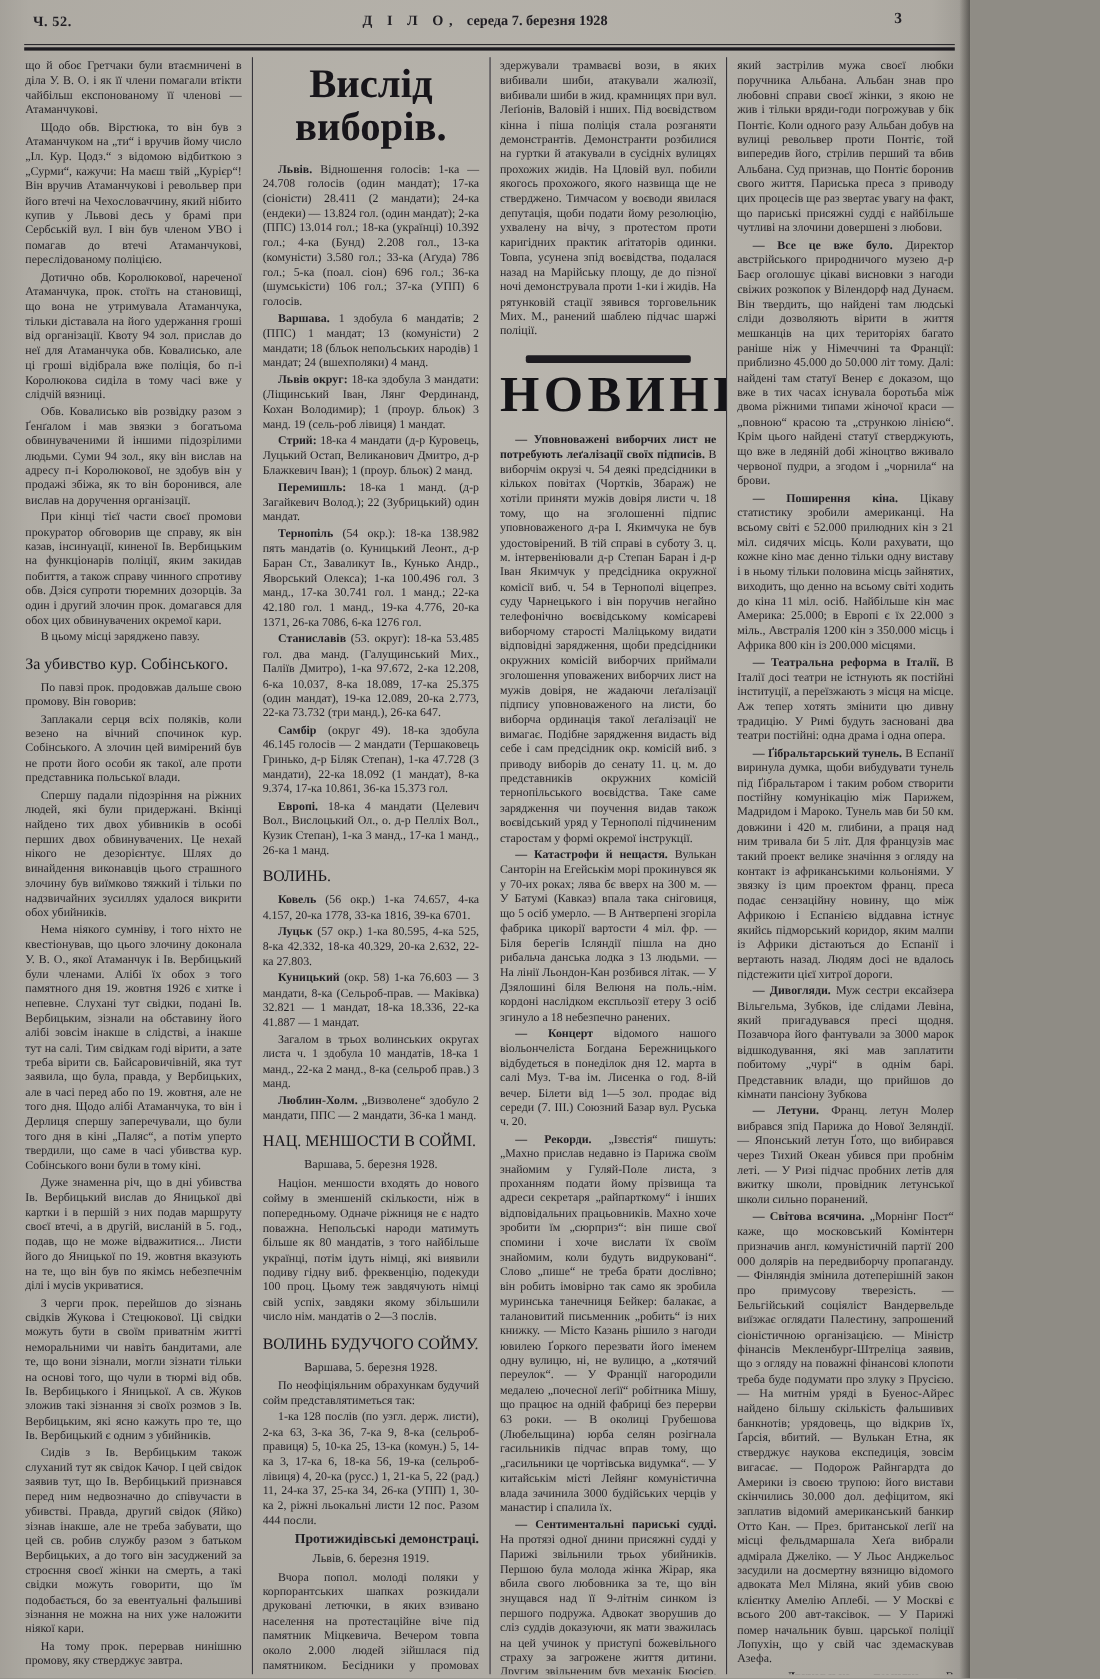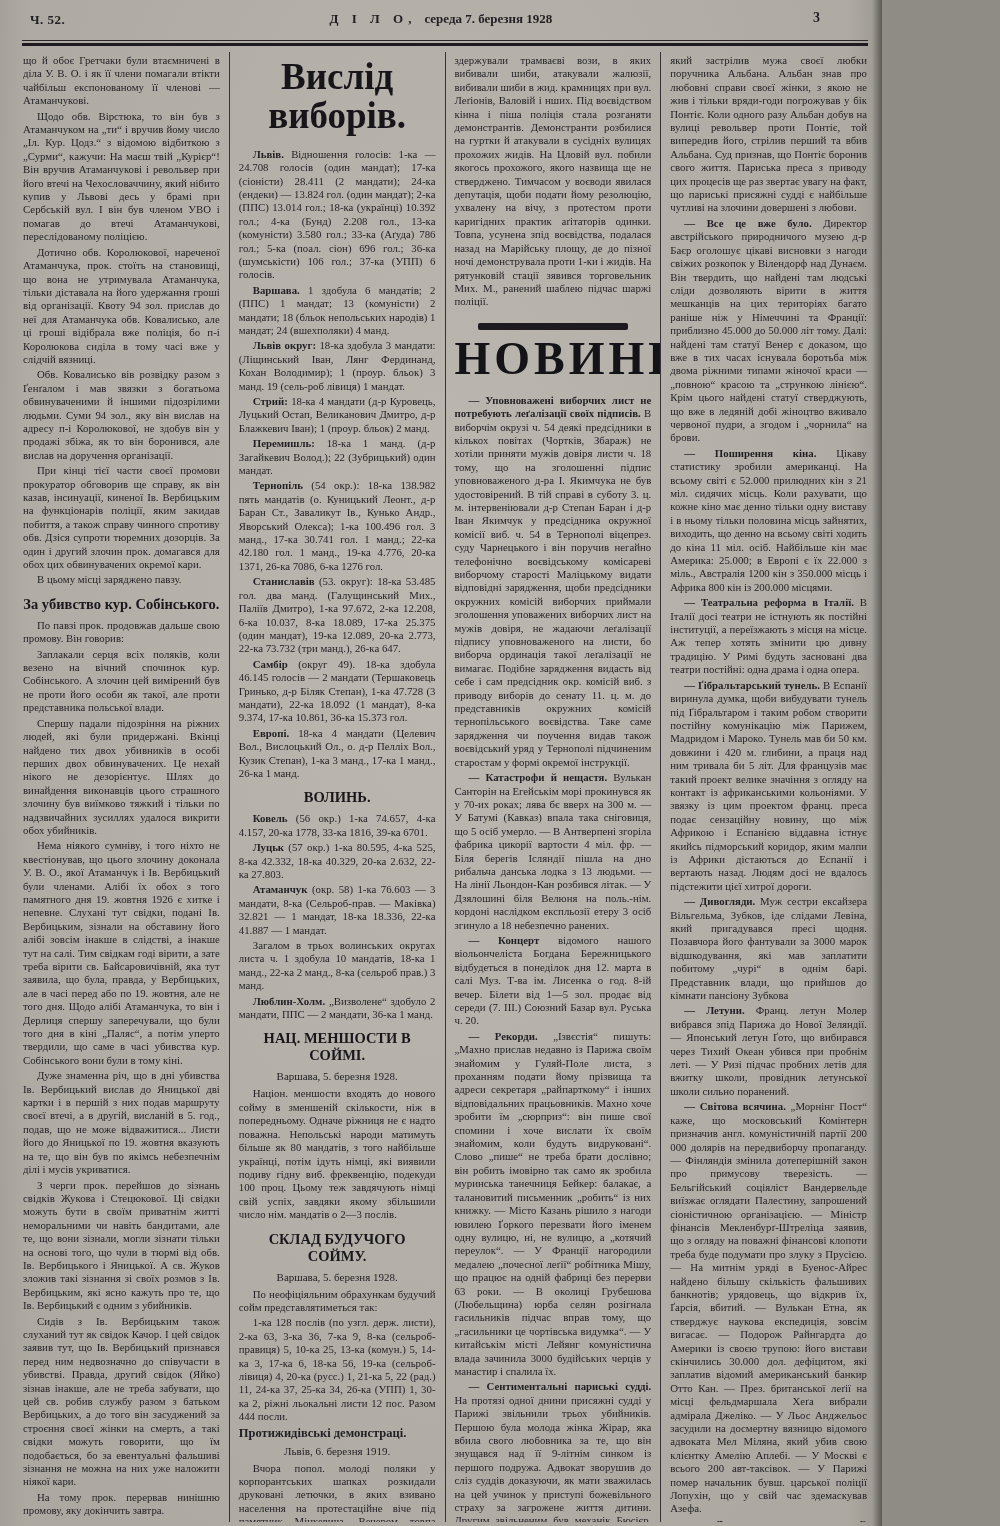--- a/index.html
+++ b/index.html
@@ -22,22 +22,22 @@
   .pageno{position:absolute;right:62px;top:10px;font-size:14px;}
   .hrule{margin:0 14px 0 22px;border-top:1.5px solid #2a282c;height:2px;border-bottom:3px solid #1d1b20;}
   .columns{display:flex;align-items:stretch;padding:6px 6px 0 14px;height:1470px;}
   .col{flex:1 1 0;padding:2px 9px 0 9px;border-right:1.6px solid #35333a;overflow:hidden;}
   .col:last-child{border-right:none;}
   .p{font-size:10.8px;line-height:13.4px;text-align:justify;text-indent:14px;margin:0 0 2px 0;}
   .p.noindent{text-indent:0;}
   .lead{font-weight:bold;}
   .headline{font-size:37px;font-weight:bold;text-align:center;margin:4px 0 12px 0;line-height:1.05;color:#17151a;}
   .headline-xl{font-size:46px;font-weight:bold;text-align:center;letter-spacing:4px;margin:2px 0 12px 0;line-height:1.0;color:#141317;}
-  .h3{font-size:14.5px;font-weight:bold;text-align:center;margin:9px 0 6px 0;color:#19171c;}
-  .h4{font-size:12.5px;font-weight:bold;text-align:left;margin:2px 0 4px 0;}
+  .h3{font-size:14.5px;font-weight:normal;margin:9px 0 6px 0;color:#19171c;}
+  .h4{font-size:12.5px;font-weight:bold;text-align:right;margin:2px 0 4px 0;}
   .dateline{font-size:11px;font-weight:normal;text-align:center;margin:1px 0 5px 0;}
   .bar{width:150px;height:7px;background:#1d1b20;margin:14px auto 6px auto;border-radius:2px;}
   .divider{width:160px;height:6px;background:#1d1b20;margin:16px auto 10px auto;
     clip-path:polygon(0 55%,10% 10%,50% 30%,90% 0,100% 45%,88% 100%,45% 70%,8% 95%);}
   .edge-right{position:absolute;top:0;right:0;width:10px;height:100%;
     background:linear-gradient(to right, rgba(0,0,0,0), rgba(40,38,35,.55));pointer-events:none;}
 </style>
 </head>
 <body>
 
@@ -59,44 +59,44 @@
         <div class="p">При кінці тієї части своєї промови прокуратор обговорив ще справу, як він казав, інсинуації, киненої Ів. Вербицьким на функціонарів поліції, яким закидав побиття, а також справу чинного спротиву обв. Дзіся супроти тюремних дозорців. За один і другий злочин прок. домагався для обох цих обвинувачених окремої кари.</div>
         <div class="p">В цьому місці заряджено павзу.</div>
         <div class="h3">За убивство кур. Собінського.</div>
         <div class="p">По павзі прок. продовжав дальше свою промову. Він говорив:</div>
         <div class="p">Заплакали серця всіх поляків, коли везено на вічний спочинок кур. Собінського. А злочин цей вимірений був не проти його особи як такої, але проти представника польської влади.</div>
         <div class="p">Спершу падали підозріння на ріжних людей, які були придержані. Вкінці найдено тих двох убивників в особі перших двох обвинувачених. Це нехай нікого не дезорієнтує. Шлях до винайдення виконавців цього страшного злочину був виїмково тяжкий і тільки по надзвичайних зусиллях удалося викрити обох убийників.</div>
         <div class="p">Нема ніякого сумніву, і того ніхто не квестіонував, що цього злочину доконала У. В. О., якої Атаманчук і Ів. Вербицький були членами. Алібі їх обох з того памятного дня 19. жовтня 1926 є хитке і непевне. Слухані тут свідки, подані Ів. Вербицьким, зізнали на обставину його алібі зовсім інакше в слідстві, а інакше тут на салі. Тим свідкам годі вірити, а зате треба вірити св. Байсаровичівній, яка тут заявила, що була, правда, у Вербицьких, але в часі перед або по 19. жовтня, але не того дня. Щодо алібі Атаманчука, то він і Дерлиця спершу заперечували, що були того дня в кіні „Паляс“, а потім уперто твердили, що саме в часі убивства кур. Собінського вони були в тому кіні.</div>
         <div class="p">Дуже знаменна річ, що в дні убивства Ів. Вербицький вислав до Яницької дві картки і в першій з них подав маршруту своєї втечі, а в другій, висланій в 5. год., подав, що не може відважитися... Листи його до Яницької по 19. жовтня вказують на те, що він був по якімсь небезпечнім ділі і мусів укриватися.</div>
         <div class="p">З черги прок. перейшов до зізнань свідків Жукова і Стецюкової. Ці свідки можуть бути в своїм приватнім житті неморальними чи навіть бандитами, але те, що вони зізнали, могли зізнати тільки на основі того, що чули в тюрмі від обв. Ів. Вербицького і Яницької. А св. Жуков зложив такі зізнання зі своїх розмов з Ів. Вербицьким, які ясно кажуть про те, що Ів. Вербицький є одним з убийників.</div>
         <div class="p">Сидів з Ів. Вербицьким також слуханий тут як свідок Качор. І цей свідок заявив тут, що Ів. Вербицький признався перед ним недвозначно до співучасти в убивстві. Правда, другий свідок (Яйко) зізнав інакше, але не треба забувати, що цей св. робив службу разом з батьком Вербицьких, а до того він засуджений за строєння своєї жінки на смерть, а такі свідки можуть говорити, що їм подобається, бо за евентуальні фальшиві зізнання не можна на них уже наложити ніякої кари.</div>
-        <div class="p">На тому прок. перервав нинішню промову, яку докінчить завтра.</div>
+        <div class="p">На тому прок. перервав нинішню промову, яку стверджує завтра.</div>
         <div class="divider"></div>
       </div>
       <div class="col">
         <div class="headline">Вислід виборів.</div>
         <div class="p"><span class="lead">Львів. </span>Відношення голосів: 1-ка — 24.708 голосів (один мандат); 17-ка (сіоністи) 28.411 (2 мандати); 24-ка (ендеки) — 13.824 гол. (один мандат); 2-ка (ППС) 13.014 гол.; 18-ка (українці) 10.392 гол.; 4-ка (Бунд) 2.208 гол., 13-ка (комуністи) 3.580 гол.; 33-ка (Аґуда) 786 гол.; 5-ка (поал. сіон) 696 гол.; 36-ка (шумськісти) 106 гол.; 37-ка (УПП) 6 голосів.</div>
         <div class="p"><span class="lead">Варшава. </span>1 здобула 6 мандатів; 2 (ППС) 1 мандат; 13 (комуністи) 2 мандати; 18 (бльок непольських народів) 1 мандат; 24 (вшехполяки) 4 манд.</div>
         <div class="p"><span class="lead">Львів округ: </span>18-ка здобула 3 мандати: (Ліщинський Іван, Лянг Фердинанд, Кохан Володимир); 1 (проур. бльок) 3 манд. 19 (сель-роб лівиця) 1 мандат.</div>
         <div class="p"><span class="lead">Стрий: </span>18-ка 4 мандати (д-р Куровець, Луцький Остап, Великанович Дмитро, д-р Блажкевич Іван); 1 (проур. бльок) 2 манд.</div>
         <div class="p"><span class="lead">Перемишль: </span>18-ка 1 манд. (д-р Загайкевич Волод.); 22 (Зубрицький) один мандат.</div>
         <div class="p"><span class="lead">Тернопіль </span>(54 окр.): 18-ка 138.982 пять мандатів (о. Куницький Леонт., д-р Баран Ст., Заваликут Ів., Кунько Андр., Яворський Олекса); 1-ка 100.496 гол. 3 манд., 17-ка 30.741 гол. 1 манд.; 22-ка 42.180 гол. 1 манд., 19-ка 4.776, 20-ка 1371, 26-ка 7086, 6-ка 1276 гол.</div>
         <div class="p"><span class="lead">Станиславів </span>(53. округ): 18-ка 53.485 гол. два манд. (Галущинський Мих., Паліїв Дмитро), 1-ка 97.672, 2-ка 12.208, 6-ка 10.037, 8-ка 18.089, 17-ка 25.375 (один мандат), 19-ка 12.089, 20-ка 2.773, 22-ка 73.732 (три манд.), 26-ка 647.</div>
         <div class="p"><span class="lead">Самбір </span>(округ 49). 18-ка здобула 46.145 голосів — 2 мандати (Тершаковець Гринько, д-р Біляк Степан), 1-ка 47.728 (3 мандати), 22-ка 18.092 (1 мандат), 8-ка 9.374, 17-ка 10.861, 36-ка 15.373 гол.</div>
         <div class="p"><span class="lead">Европі. </span>18-ка 4 мандати (Целевич Вол., Вислоцький Ол., о. д-р Пелліх Вол., Кузик Степан), 1-ка 3 манд., 17-ка 1 манд., 26-ка 1 манд.</div>
         <div class="h3">ВОЛИНЬ.</div>
         <div class="p"><span class="lead">Ковель </span>(56 окр.) 1-ка 74.657, 4-ка 4.157, 20-ка 1778, 33-ка 1816, 39-ка 6701.</div>
         <div class="p"><span class="lead">Луцьк </span>(57 окр.) 1-ка 80.595, 4-ка 525, 8-ка 42.332, 18-ка 40.329, 20-ка 2.632, 22-ка 27.803.</div>
-        <div class="p"><span class="lead">Атаманчук </span>(окр. 58) 1-ка 76.603 — 3 мандати, 8-ка (Сельроб-прав. — Маківка) 32.821 — 1 мандат, 18-ка 18.336, 22-ка 41.887 — 1 мандат.</div>
+        <div class="p"><span class="lead">Куницький </span>(окр. 58) 1-ка 76.603 — 3 мандати, 8-ка (Сельроб-прав. — Маківка) 32.821 — 1 мандат, 18-ка 18.336, 22-ка 41.887 — 1 мандат.</div>
         <div class="p">Загалом в трьох волинських округах листа ч. 1 здобула 10 мандатів, 18-ка 1 манд., 22-ка 2 манд., 8-ка (сельроб прав.) 3 манд.</div>
         <div class="p"><span class="lead">Люблин-Холм. </span>„Визволене“ здобуло 2 мандати, ППС — 2 мандати, 36-ка 1 манд.</div>
         <div class="h3">НАЦ. МЕНШОСТИ В СОЙМІ.</div>
         <div class="dateline">Варшава, 5. березня 1928.</div>
         <div class="p">Націон. меншости входять до нового сойму в зменшеній скількости, ніж в попередньому. Одначе ріжниця не є надто поважна. Непольські народи матимуть більше як 80 мандатів, з того найбільше українці, потім ідуть німці, які виявили подиву гідну виб. фреквенцію, подекуди 100 проц. Цьому теж завдячують німці свій успіх, завдяки якому збільшили число нім. мандатів о 2—3 послів.</div>
-        <div class="h3">СКЛАД БУДУЧОГО СОЙМУ.</div>
+        <div class="h3">ВОЛИНЬ БУДУЧОГО СОЙМУ.</div>
         <div class="dateline">Варшава, 5. березня 1928.</div>
         <div class="p">По неофіціяльним обрахункам будучий сойм представлятиметься так:</div>
         <div class="p">1-ка 128 послів (по узгл. держ. листи), 2-ка 63, 3-ка 36, 7-ка 9, 8-ка (сельроб-правиця) 5, 10-ка 25, 13-ка (комун.) 5, 14-ка 3, 17-ка 6, 18-ка 56, 19-ка (сельроб-лівиця) 4, 20-ка (русс.) 1, 21-ка 5, 22 (рад.) 11, 24-ка 37, 25-ка 34, 26-ка (УПП) 1, 30-ка 2, ріжні льокальні листи 12 пос. Разом 444 посли.</div>
         <div class="h4">Протижидівські демонстраці.</div>
         <div class="dateline">Львів, 6. березня 1919.</div>
         <div class="p">Вчора попол. молоді поляки у корпорантських шапках розкидали друковані летючки, в яких взивано населення на протестаційне віче під памятник Міцкевича. Вечером товпа около 2.000 людей зійшлася під памятником. Бесідники у промовах закидали одниці запропащення польського мандату у Львові. Присутні кричали: Бий жидів! Товпа, що все зростала, пішла під воєвідство; по дорозі</div>
       </div>
       <div class="col">
         <div class="p noindent">здержували трамваєві вози, в яких вибивали шиби, атакували жалюзії, вибивали шиби в жид. крамницях при вул. Леґіонів, Валовій і нших. Під воєвідством кінна і піша поліція стала розганяти демонстрантів. Демонстранти розбилися на гуртки й атакували в сусідніх вулицях прохожих жидів. На Цловій вул. побили якогось прохожого, якого назвища ще не стверджено. Тимчасом у воєводи явилася депутація, щоби подати йому резолюцію, ухвалену на вічу, з протестом проти каригідних практик аґітаторів одинки. Товпа, усунена зпід воєвідства, подалася назад на Марійську площу, де до пізної ночі демонструвала проти 1-ки і жидів. На рятунковій стації зявився торговельник Мих. М., ранений шаблею підчас шаржі поліції.</div>
         <div class="bar"></div>

